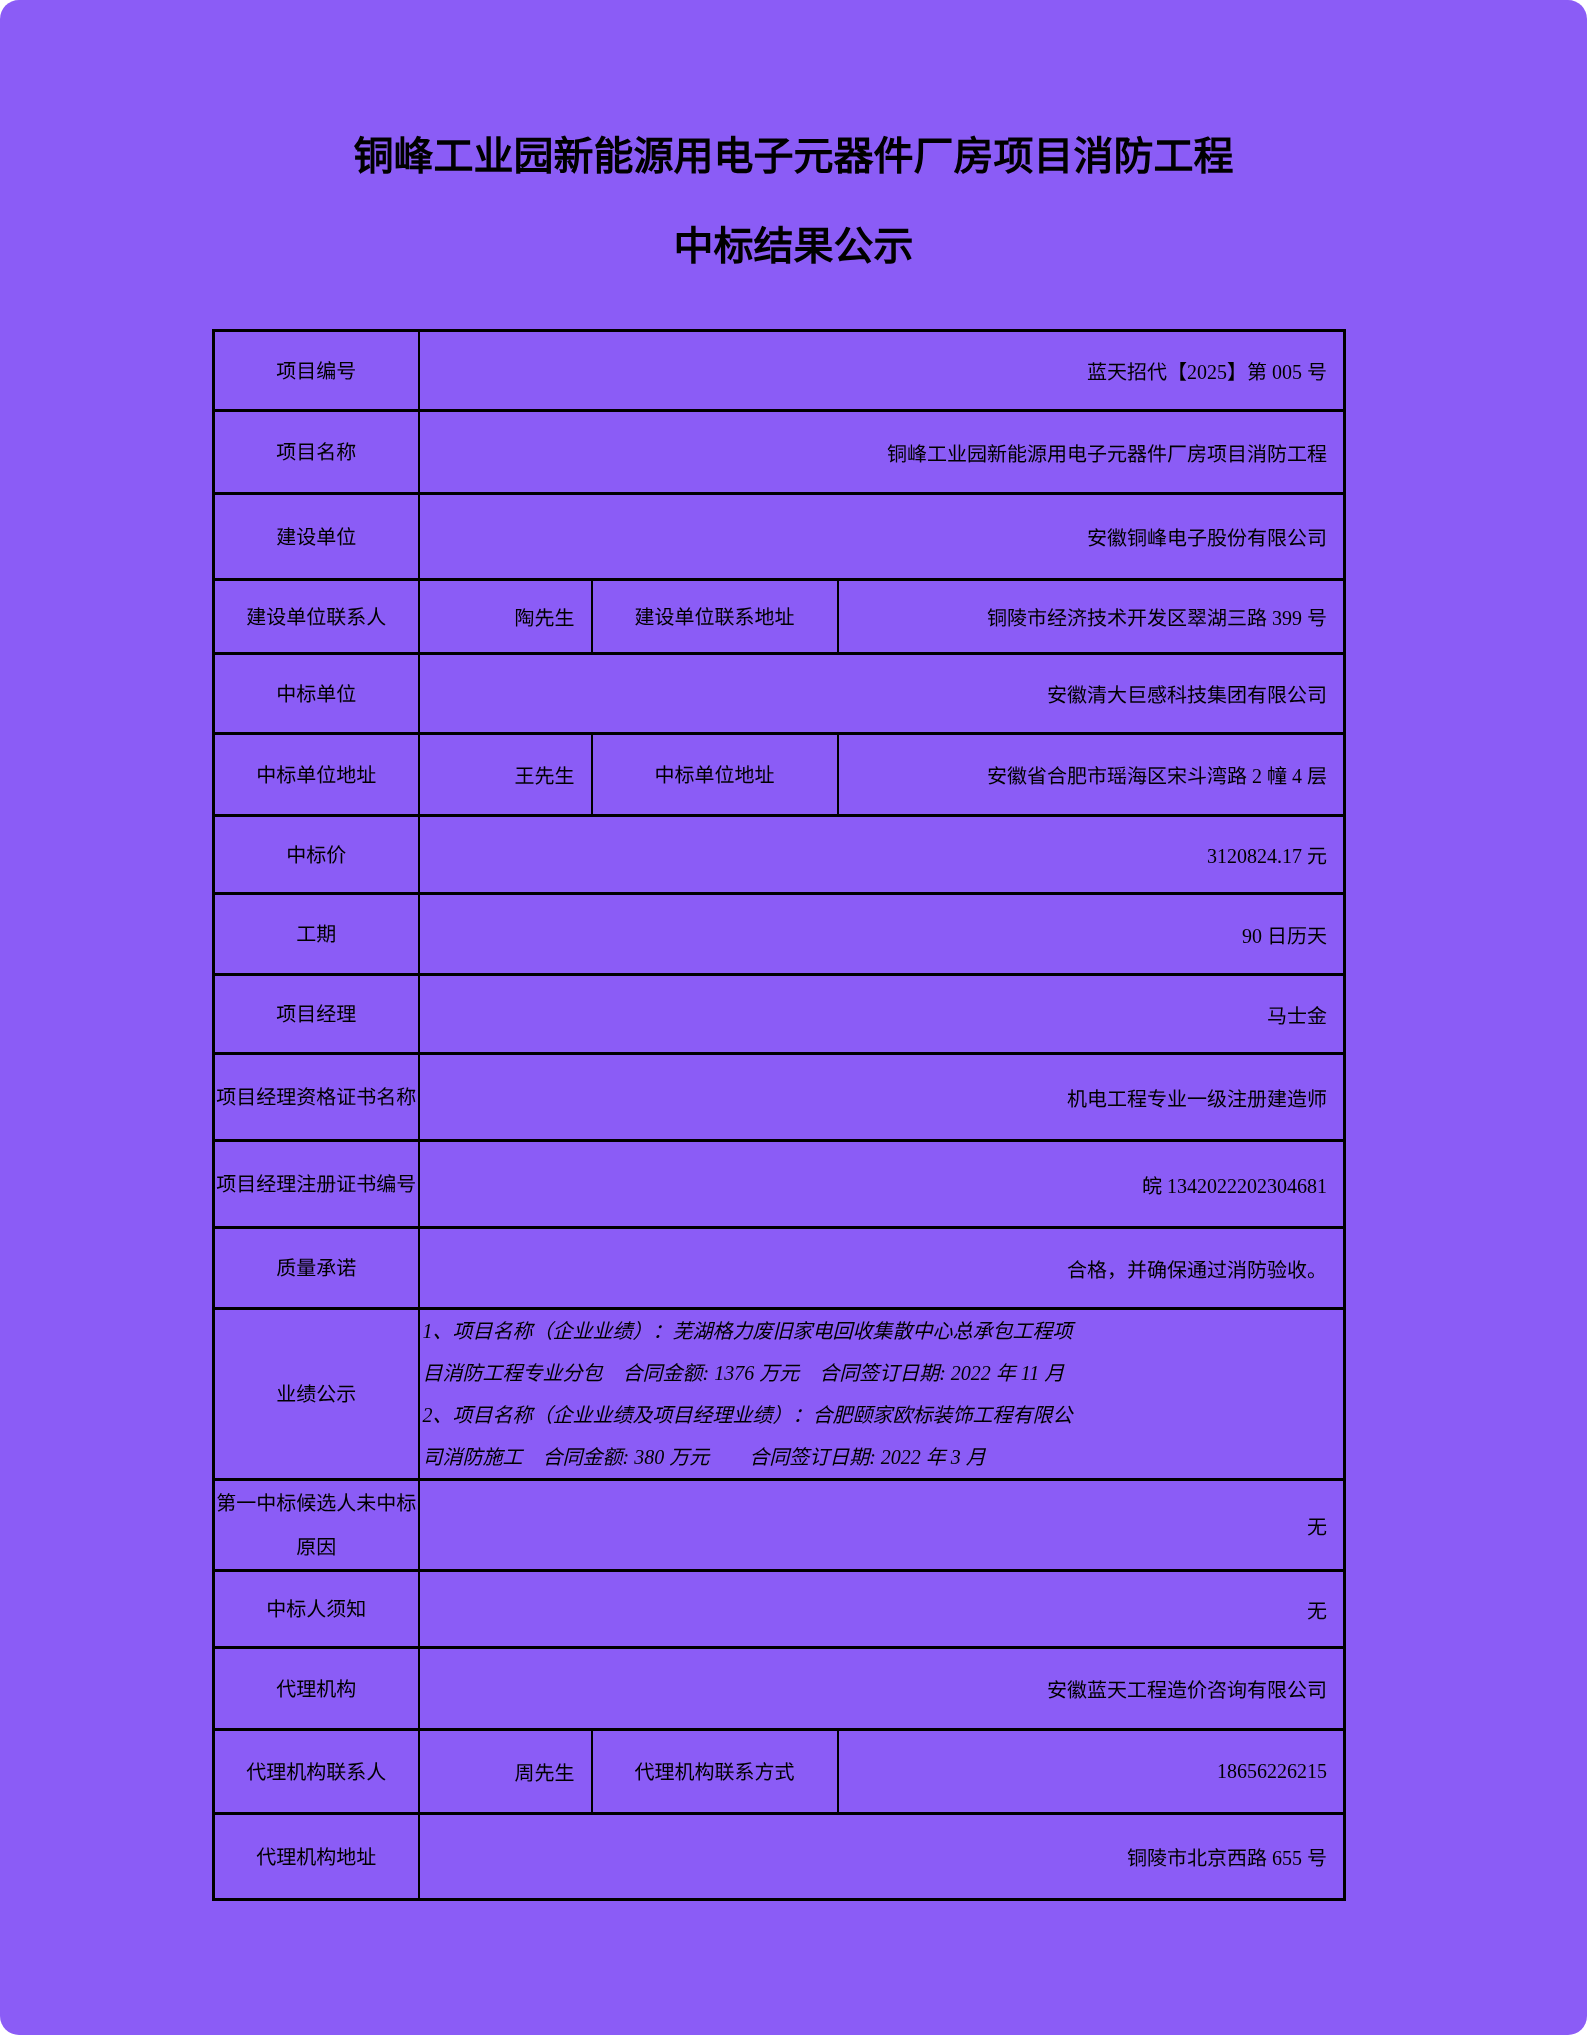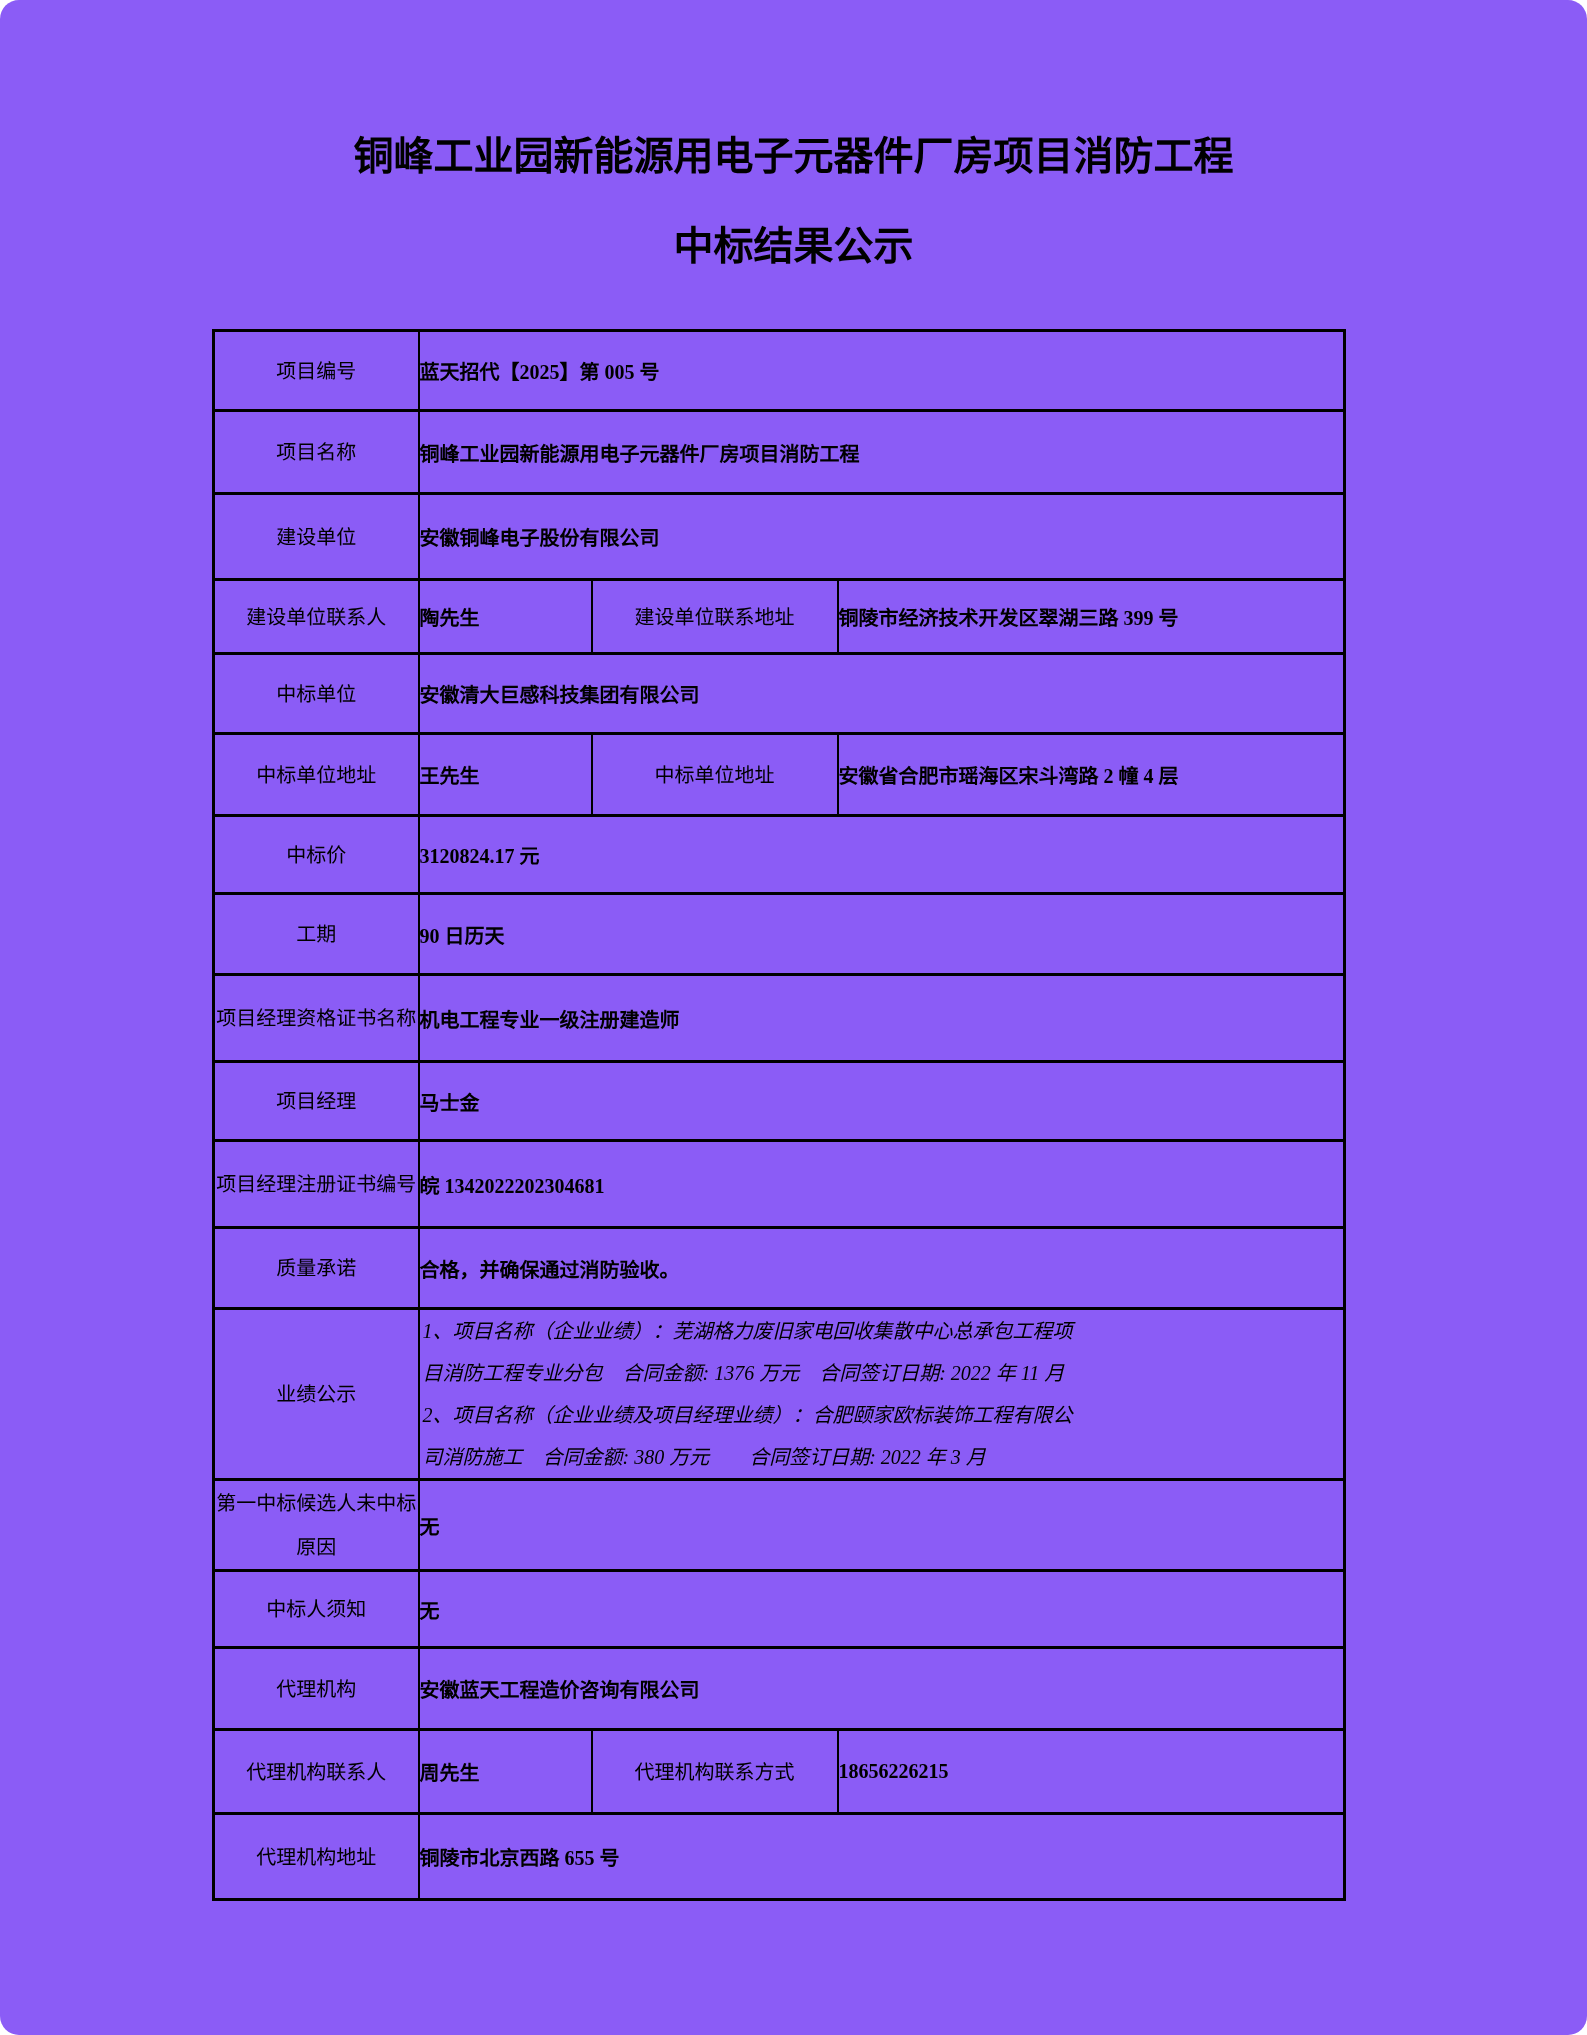--- a/index.html
+++ b/index.html
@@ -27,21 +27,21 @@
     border:2px solid #000;
     border-top-width:3px;border-bottom-width:3px;
     vertical-align:middle;
     overflow:hidden;
   }
   td.lbl{
     text-align:center;padding:0 1px;
     word-break:break-all;line-height:44px;
   }
   td.val{
-    text-align:left;padding:0;white-space:nowrap;font-weight:bold;
+    text-align:right;padding:16px;white-space:nowrap;
   }
   td.perf{
     text-align:left;padding:0 0 0 3px;vertical-align:middle;font-style:italic;
   }
   .perf-line{
     white-space:nowrap;line-height:42px;word-break:keep-all;
   }
 </style>
 </head>
 <body>
@@ -88,27 +88,27 @@
         <td class="val">安徽省合肥市瑶海区宋斗湾路 2 幢 4 层</td>
       </tr>
       <tr style="height:78px">
         <td class="lbl">中标价</td>
         <td class="val" colspan="3">3120824.17 元</td>
       </tr>
       <tr style="height:81px">
         <td class="lbl">工期</td>
         <td class="val" colspan="3">90 日历天</td>
       </tr>
+      <tr style="height:79px">
+        <td class="lbl">项目经理</td>
+        <td class="val" colspan="3">马士金</td>
+      </tr>
       <tr style="height:87px">
         <td class="lbl">项目经理资格证书名称</td>
         <td class="val" colspan="3">机电工程专业一级注册建造师</td>
-      </tr>
-      <tr style="height:79px">
-        <td class="lbl">项目经理</td>
-        <td class="val" colspan="3">马士金</td>
       </tr>
       <tr style="height:87px">
         <td class="lbl">项目经理注册证书编号</td>
         <td class="val" colspan="3">皖 1342022202304681</td>
       </tr>
       <tr style="height:81px">
         <td class="lbl">质量承诺</td>
         <td class="val" colspan="3">合格，并确保通过消防验收。</td>
       </tr>
       <tr style="height:169px">

